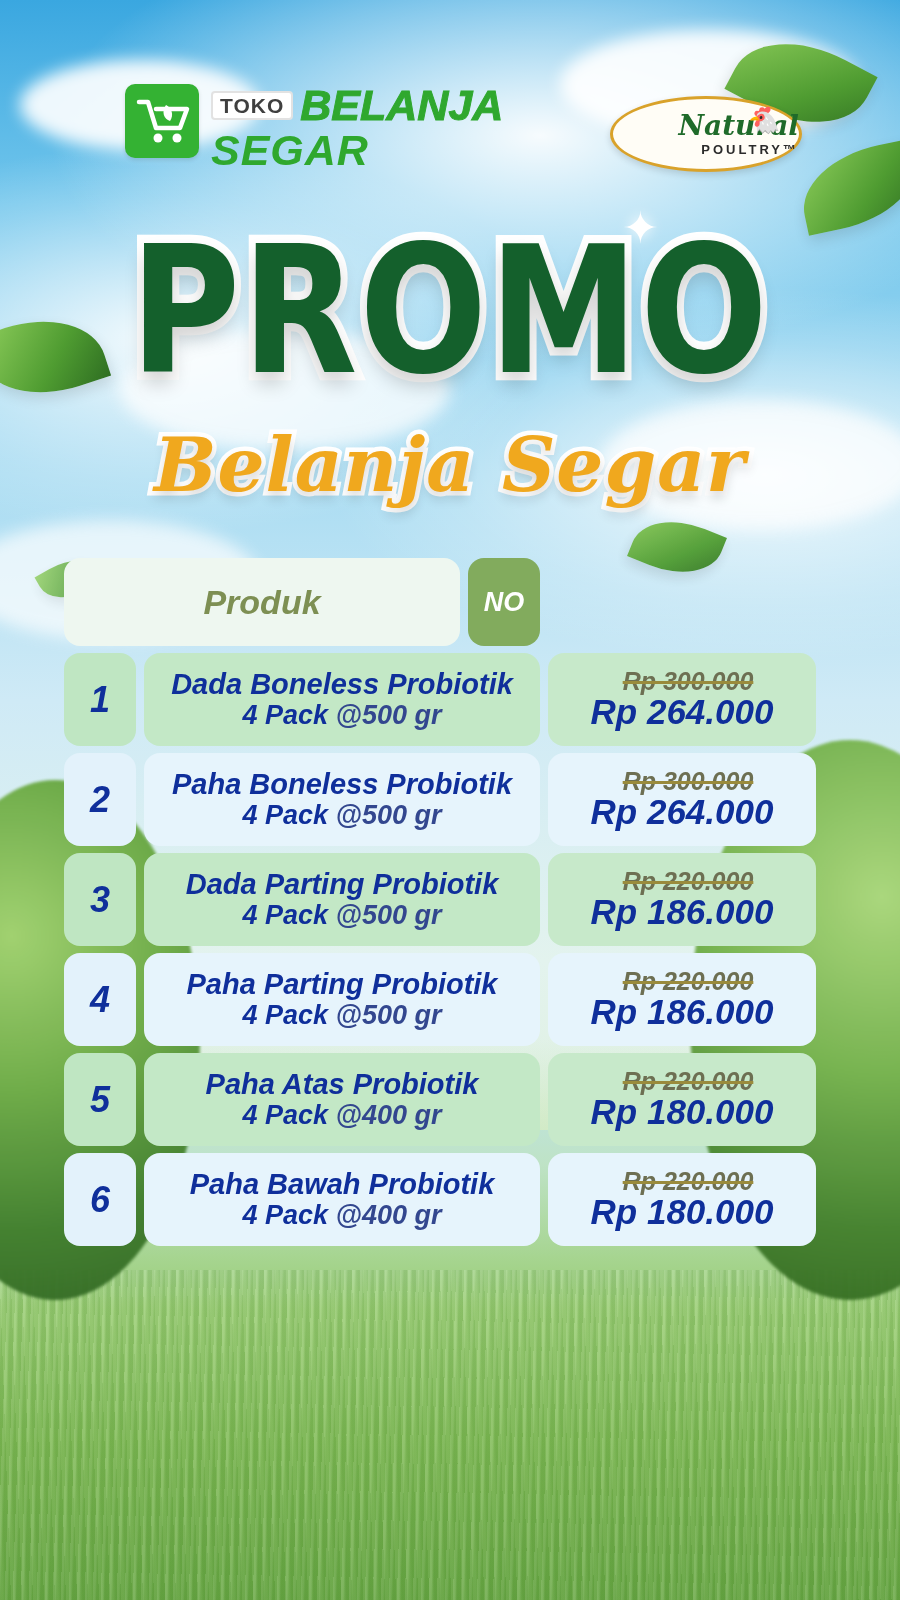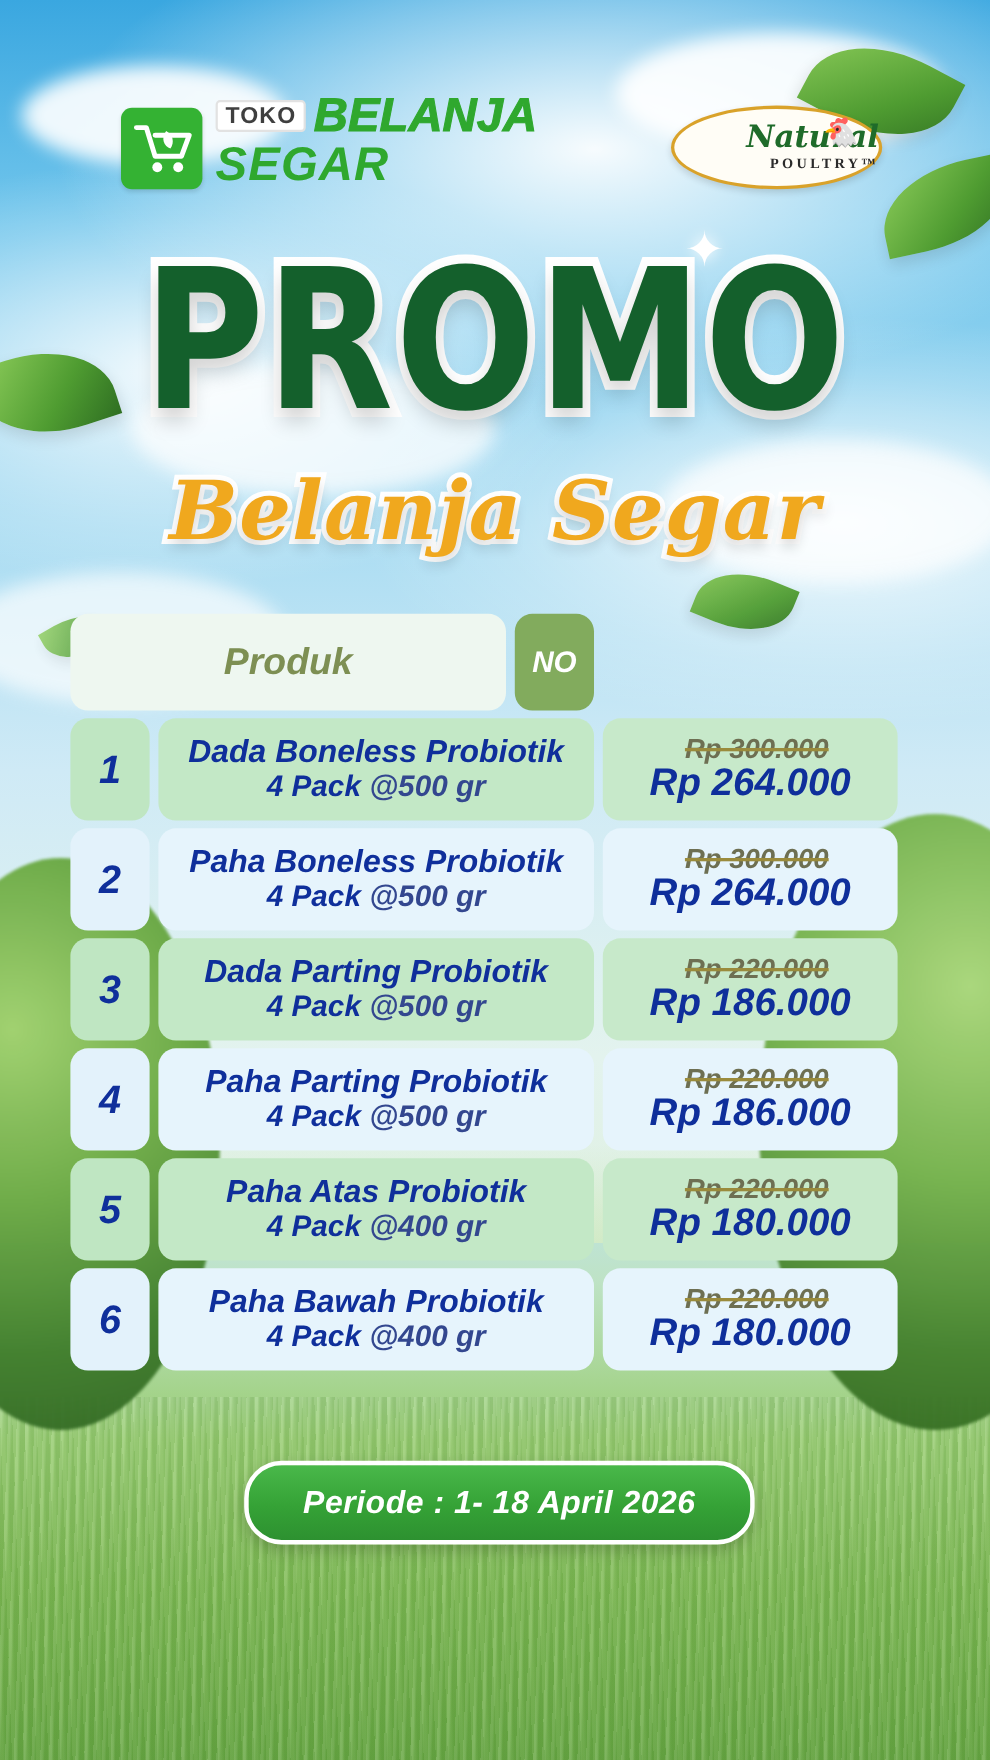--- a/index.html
+++ b/index.html
@@ -95,24 +95,24 @@
 
   
   .header {
     position: absolute;
     left: 0; top: 78px;
     width: 900px;
     height: 110px;
   }
   .logo-toko {
     position: absolute;
-    left: 110px;
+    left: 125px;
     top: 6px;
     display: flex;
-    align-items: flex-end;
+    align-items: flex-start;
     gap: 12px;
   }
   .cart-badge {
     width: 74px;
     height: 74px;
     background: #34b233;
     border-radius: 10px;
     position: relative;
     box-shadow: 0 2px 4px rgba(0,0,0,.12);
   }
@@ -171,21 +171,20 @@
     font-size: 28px;
     color: #1f6b2a;
     line-height: 1;
   }
   .poultry-word {
     font-size: 13px;
     font-weight: 700;
     letter-spacing: 3px;
     color: #2b2b2b;
     margin-top: 2px;
-    font-family: Liberation Serif, serif;
   }
   .chicken-mark {
     position: absolute;
     right: 18px;
     top: 8px;
     font-size: 26px;
     line-height: 1;
   }
 
   
@@ -490,15 +489,14 @@
         <div class="prod-sub"><span>4 Pack </span><span class="gr">@400 gr</span></div>
       </div>
       <div class="cell c-price">
         <div class="price-old">Rp 220.000</div>
         <div class="price-new">Rp 180.000</div>
       </div>
     </div>
 
   </div>
 
-  <div class="period">Periode : 1- 18 April 2026</div>
 
 </div>
 
 </body></html>

